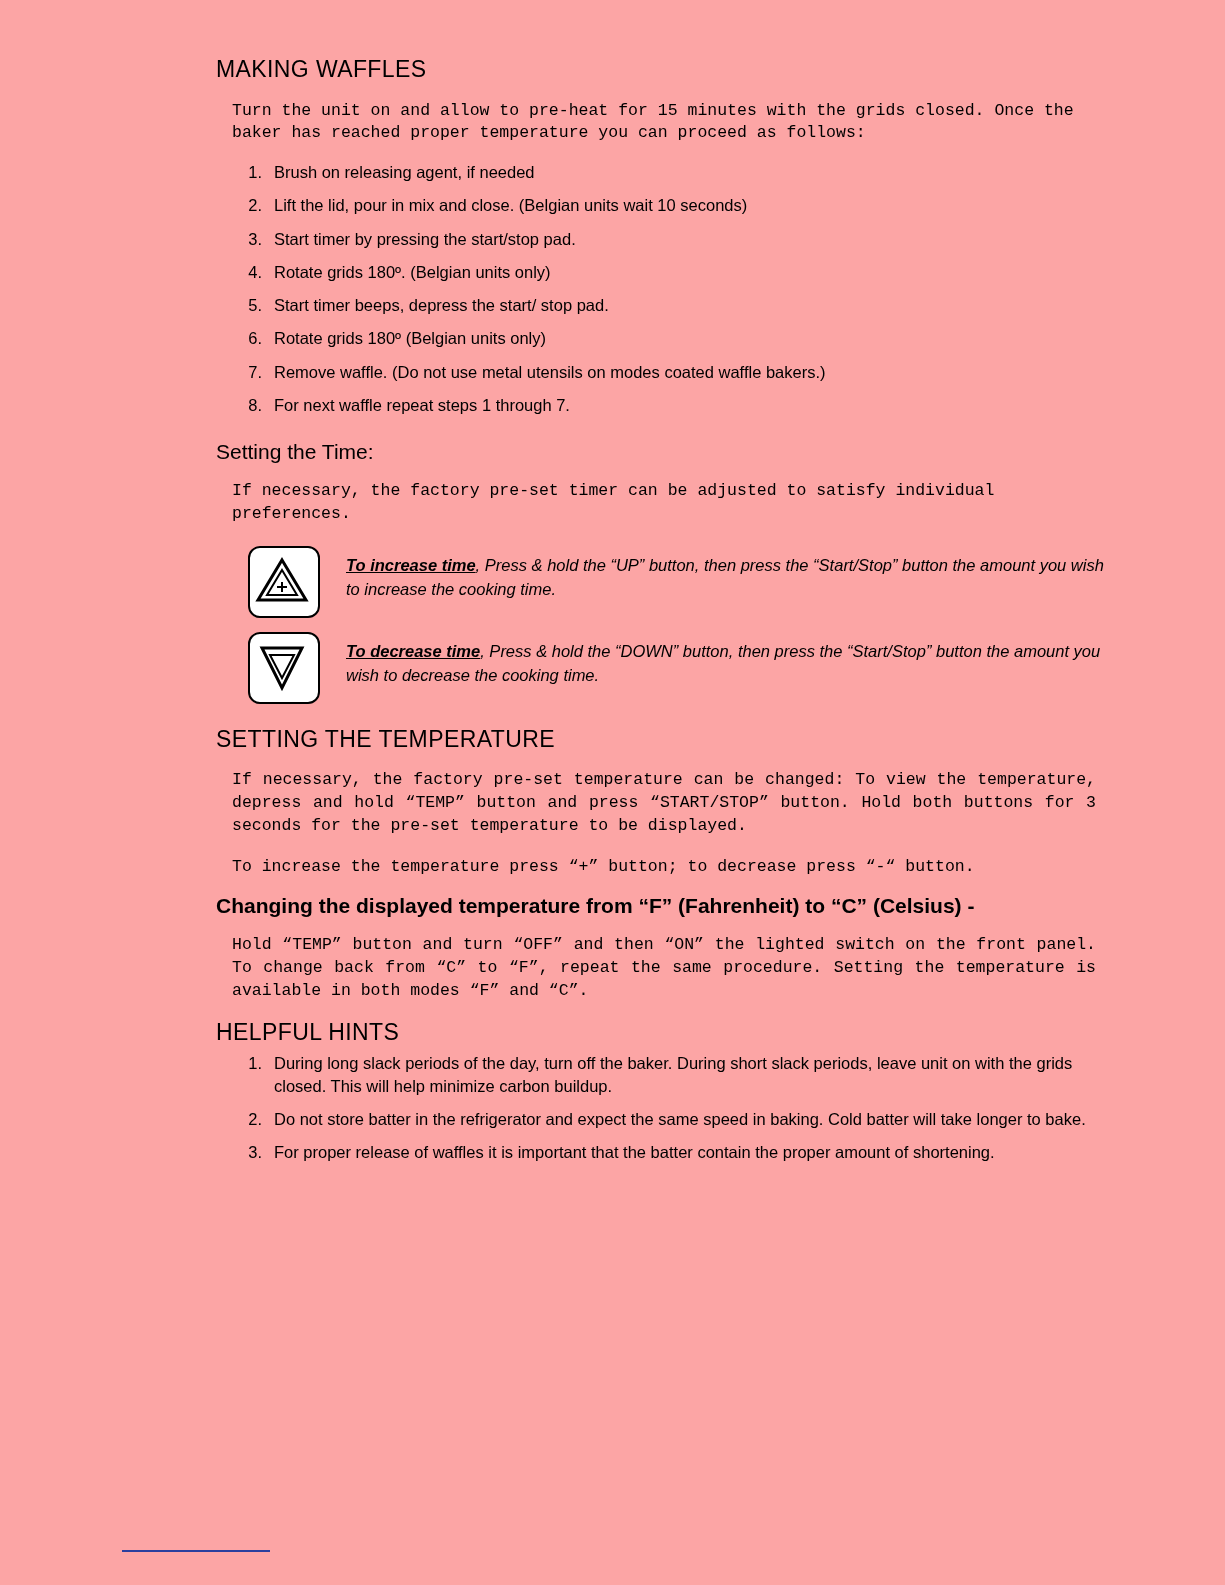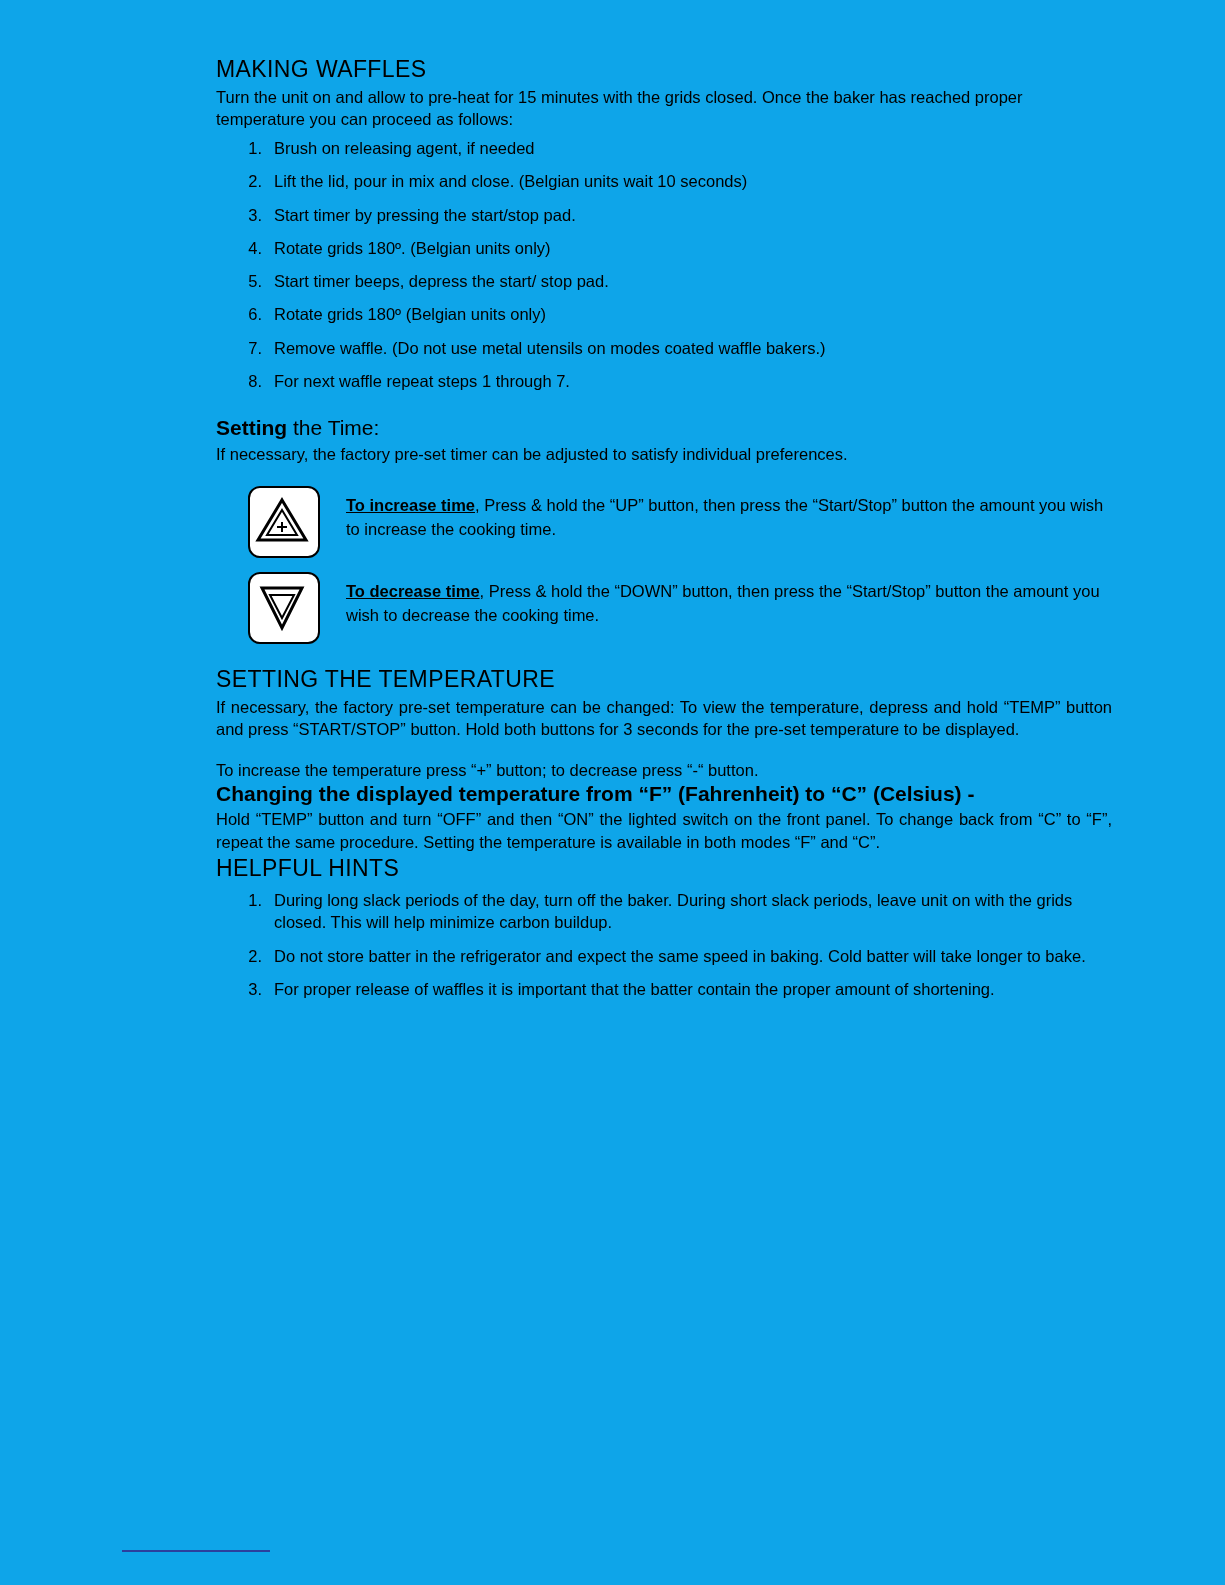--- a/index.html
+++ b/index.html
@@ -13,41 +13,41 @@
     font-family: "DejaVu Sans", sans-serif;
     color: #000000;
     position: relative;
     overflow: hidden;
   }
   .page {
     position: absolute;
     left: 0; top: 0;
     width: 1225px;
     height: 1585px;
-    background: #0ea5e9;
+    background: #fca5a5;
   }
   .content {
     position: absolute;
     left: 216px;
     top: 56px;
     width: 896px;
   }
   h1.section-title {
     font-family: "Liberation Sans", sans-serif;
     font-size: 23px;
     font-weight: normal;
     letter-spacing: 0.4px;
     margin: 0 0 2px 0;
     line-height: 1.2;
   }
   .para {
-    font-family: Liberation Sans, sans-serif;
+    font-family: Liberation Mono, monospace;
     font-size: 16.5px;
     line-height: 1.38;
-    margin: 0;
+    margin: 16px;
   }
   .para.justified {
     text-align: justify;
   }
   ol.numlist {
     margin: 6px 0 0 0;
     padding: 0 0 0 58px;
     list-style: none;
     counter-reset: li;
   }
@@ -66,29 +66,30 @@
     width: 26px;
     text-align: right;
   }
   h2.sub-title {
     font-family: "Liberation Sans", sans-serif;
     font-size: 21px;
     font-weight: normal;
     margin: 24px 0 3px 0;
   }
   h2.sub-title .bold {
-    font-weight: bold;
+    font-weight: normal;
   }
   .time-block {
     margin-top: 20px;
   }
   .time-row {
     display: flex;
     align-items: flex-start;
     margin-bottom: 14px;
+    font-style: italic;
   }
   .btn-icon {
     width: 68px;
     height: 68px;
     flex: 0 0 68px;
     border: 2px solid #000;
     border-radius: 12px;
     margin-left: 32px;
     margin-right: 26px;
     position: relative;

